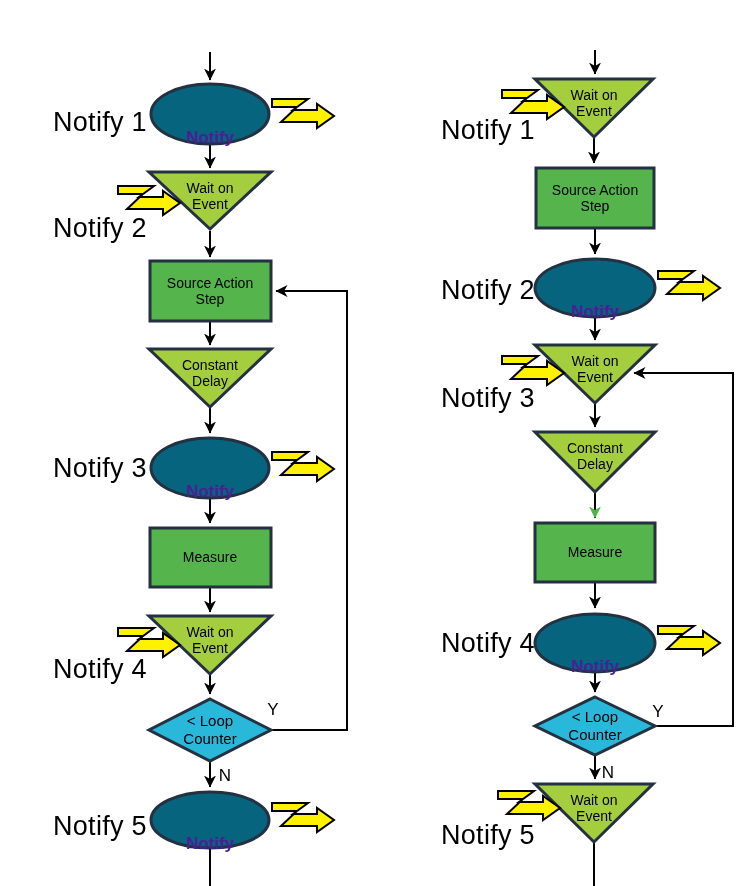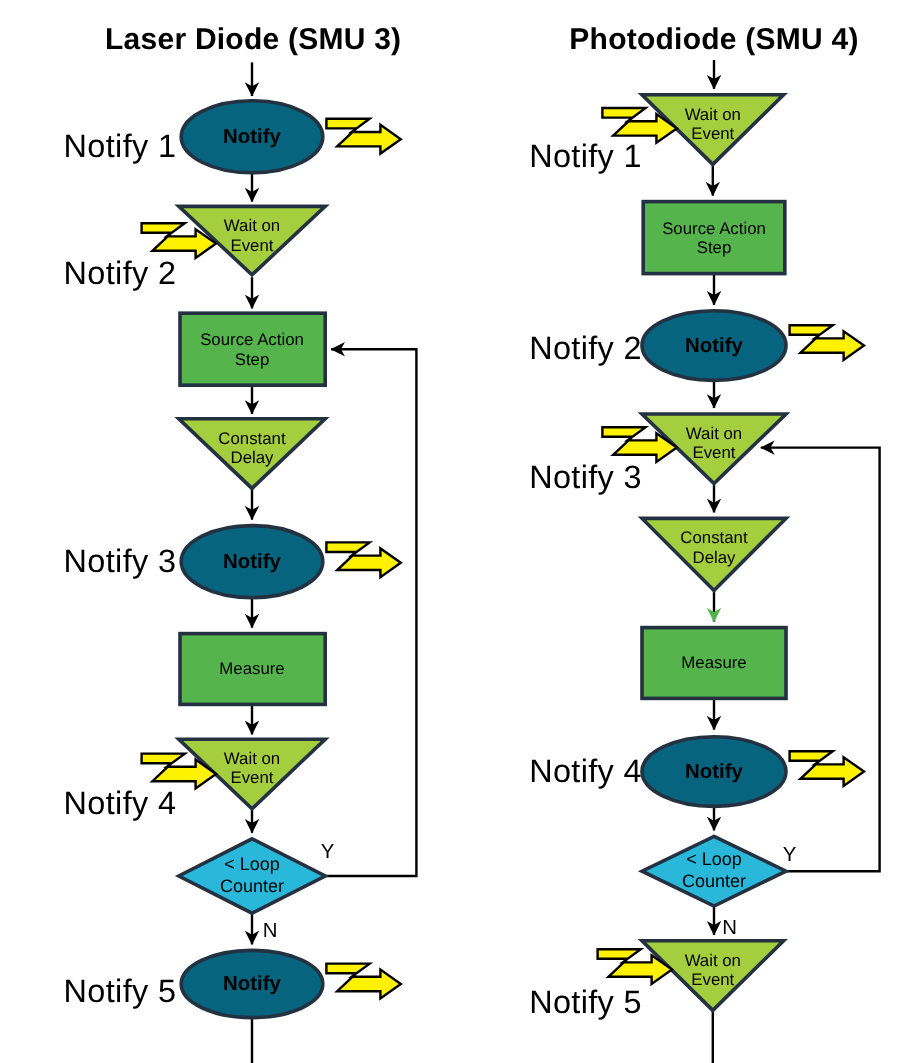--- a/index.html
+++ b/index.html
@@ -11,21 +11,21 @@
   .lbl{
     position:absolute;transform:translate(-50%,-50%);
     text-align:center;white-space:pre-line;color:#000;line-height:1.15;
   }
   .title{font-size:25px;font-weight:600;letter-spacing:.2px;white-space:nowrap;}
   .side{
     position:absolute;font-size:27px;font-weight:500;color:#000;
     white-space:nowrap;letter-spacing:.3px;
   }
   .node{font-size:14px;font-weight:500;}
-  .ellipse-txt{font-size:17px;font-weight:700;color:#000000;}
+  .ellipse-txt{font-size:17px;font-weight:700;color:#4c1d95;margin-top:24px;}
   .diamond-txt{font-size:15px;font-weight:500;line-height:1.2;}
   .yn{font-size:17px;font-weight:500;}
   .shape{stroke:var(--outline,#233140);stroke-width:3;}
   .c{stroke:var(--line,#000);stroke-width:2;fill:none;}
   .bolt{fill:var(--bolt,#FFF200);stroke:#000;stroke-width:2;stroke-linejoin:miter;}
 </style>
 </head>
 <body>
 
 <div id="canvas">
@@ -91,21 +91,20 @@
     <polygon class="shape" points="595,697 655,726 595,755 535,726" style="fill:var(--diamond)"></polygon>
     <polygon class="shape" points="535,784 653,784 594,842" style="fill:var(--tri)"></polygon>
 
     <use href="#bolt" class="bolt" transform="translate(500,86)"></use>
     <use href="#bolt" class="bolt" transform="translate(656,267)"></use>
     <use href="#bolt" class="bolt" transform="translate(500,352)"></use>
     <use href="#bolt" class="bolt" transform="translate(656,622)"></use>
     <use href="#bolt" class="bolt" transform="translate(496,787)"></use>
   </svg>
 
-  <div class="lbl title" style="left:211px;top:33px">Laser Diode (SMU 3)</div>
   <div class="side" style="left:53px;top:107px">Notify 1</div>
   <div class="side" style="left:53px;top:213px">Notify 2</div>
   <div class="side" style="left:53px;top:453px">Notify 3</div>
   <div class="side" style="left:53px;top:654px">Notify 4</div>
   <div class="side" style="left:53px;top:811px">Notify 5</div>
 
   <div class="lbl ellipse-txt" style="left:210px;top:114px">Notify</div>
   <div class="lbl node" style="left:210px;top:196px">Wait on
 Event</div>
   <div class="lbl node" style="left:210px;top:291px">Source Action
@@ -115,21 +114,20 @@
   <div class="lbl ellipse-txt" style="left:210px;top:468px">Notify</div>
   <div class="lbl node" style="left:210px;top:557px">Measure</div>
   <div class="lbl node" style="left:210px;top:640px">Wait on
 Event</div>
   <div class="lbl diamond-txt" style="left:210px;top:730px">&lt; Loop
 Counter</div>
   <div class="lbl ellipse-txt" style="left:210px;top:820px">Notify</div>
   <div class="lbl yn" style="left:273px;top:710px">Y</div>
   <div class="lbl yn" style="left:225px;top:776px">N</div>
 
-  <div class="lbl title" style="left:595px;top:33px">Photodiode (SMU 4)</div>
   <div class="side" style="left:441px;top:115px">Notify 1</div>
   <div class="side" style="left:441px;top:275px">Notify 2</div>
   <div class="side" style="left:441px;top:383px">Notify 3</div>
   <div class="side" style="left:441px;top:628px">Notify 4</div>
   <div class="side" style="left:441px;top:820px">Notify 5</div>
 
   <div class="lbl node" style="left:594px;top:103px">Wait on
 Event</div>
   <div class="lbl node" style="left:595px;top:198px">Source Action
 Step</div>

